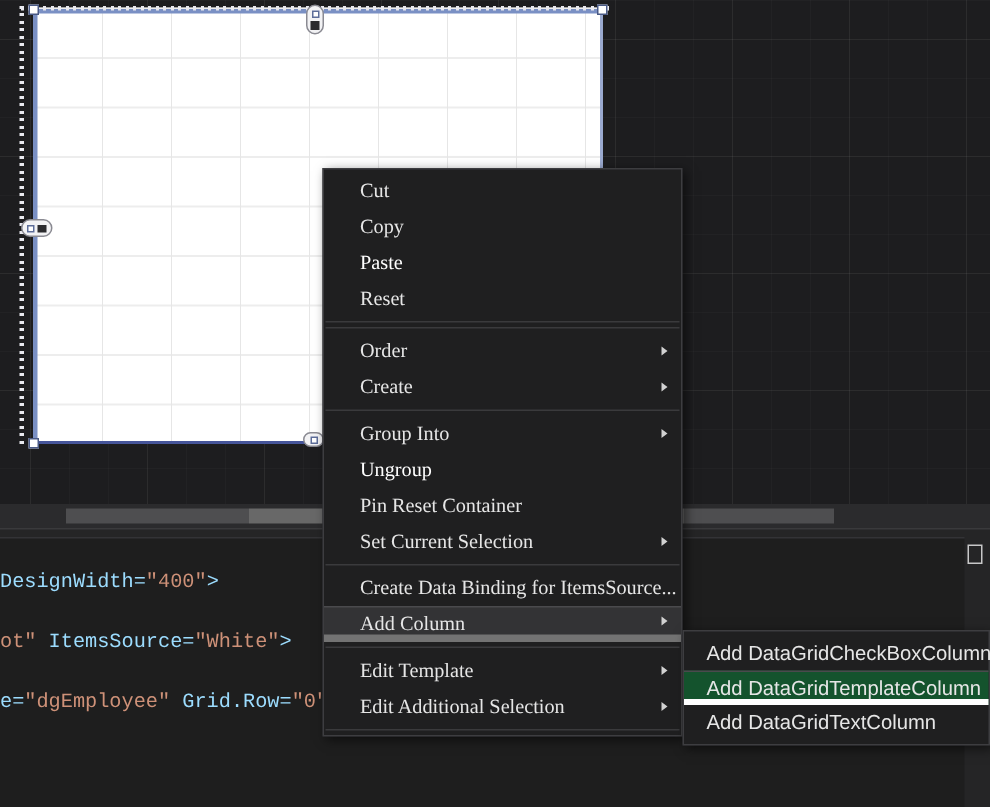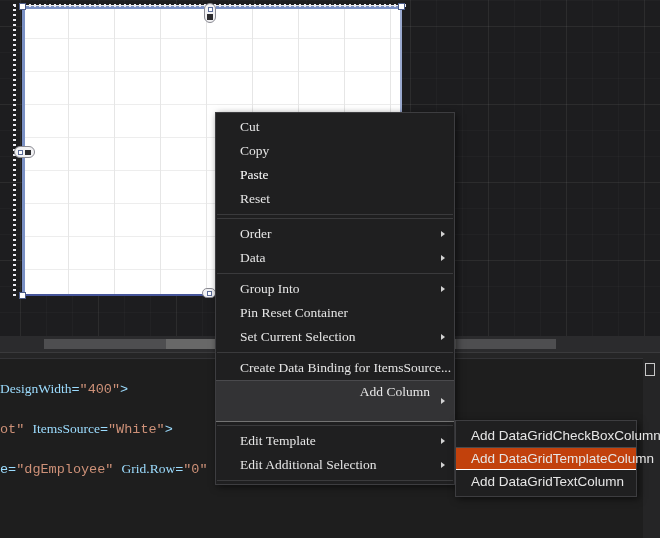--- a/index.html
+++ b/index.html
@@ -198,21 +198,21 @@
     overflow: hidden;
   }
   .code-line {
     position: absolute;
     left: 0;
     white-space: pre;
     font-size: 13.5px;
     line-height: 17px;
     color: #dcdcdc;
   }
-  .tok-attr  { color: #9cdcfe; font-family: Liberation Serif, serif; }
+  .tok-attr  { color: #9cdcfe; }
   .tok-punct { color: #9cdcfe; }
   .tok-str   { color: #ce9178; }
   #code-marker {
     position: absolute;
     right: 5px;
     top: 5px;
     width: 10px;
     height: 13px;
     border: 1px solid #c8c8c8;
     background: transparent;
@@ -255,24 +255,23 @@
     font-size: 13.5px;
     color: #e6e6e6;
     white-space: nowrap;
     box-sizing: border-box;
     font-family: Liberation Serif, serif;
   }
   .menu-item.disabled { color: #ffffff; }
   .menu-item.selected {
     background: #333335;
     border-top: 1px solid #4a4a4d;
-    border-bottom: 1px solid #737373;
-    height: 42px;
+    border-bottom: 5px solid #737373;
+    height: 24px;
     line-height: 22px;
-    text-align: right;
   }
   .menu-sep {
     height: 1px;
     margin: 3px 1px 3px 1px;
     background: #3a3a3c;
   }
   .submenu-arrow {
     position: absolute;
     right: 9px;
     top: 50%;
@@ -282,40 +281,40 @@
     border-left: 4px solid #d2d2d2;
     border-top: 3.5px solid transparent;
     border-bottom: 3.5px solid transparent;
   }
 
   
   #submenu {
     position: absolute;
     left: 455px;
     top: 420px;
-    width: 182px;
+    width: 205px;
     background: #1f1f20;
     border: 1px solid #3d3d40;
     box-sizing: border-box;
     box-shadow: 2px 2px 7px rgba(0,0,0,0.55);
     padding: 3px 0 3px 0;
   }
   .submenu-item {
     height: 23px;
     line-height: 23px;
     padding-left: 15px;
     font-size: 13.5px;
     color: #e6e6e6;
     white-space: nowrap;
     box-sizing: border-box;
   }
   .submenu-item.selected {
-    background: #c2410c;
+    background: #14532d;
     border-top: 1px solid #4a4a4d;
-    border-bottom: 1px solid #ffffff;
+    border-bottom: 4px solid #ffffff;
     line-height: 21px;
   }
 </style>
 </head>
 <body>
 
 <div id="app">
 
   <div id="designer">
     <div id="designer-grid"></div>
@@ -375,23 +374,24 @@
   </div>
 
   <div id="context-menu">
       <div class="menu-item"><span>Cut</span></div>
       <div class="menu-item"><span>Copy</span></div>
       <div class="menu-item disabled"><span>Paste</span></div>
       <div class="menu-item"><span>Reset</span></div>
       <div class="menu-sep"></div>
       <div class="menu-sep"></div>
       <div class="menu-item"><span>Order</span><span class="submenu-arrow"></span></div>
-      <div class="menu-item"><span>Data</span><span class="submenu-arrow"></span></div>
+      <div class="menu-item"><span>Create</span><span class="submenu-arrow"></span></div>
       <div class="menu-sep"></div>
       <div class="menu-item"><span>Group Into</span><span class="submenu-arrow"></span></div>
+      <div class="menu-item disabled"><span>Ungroup</span></div>
       <div class="menu-item"><span>Pin Reset Container</span></div>
       <div class="menu-item"><span>Set Current Selection</span><span class="submenu-arrow"></span></div>
       <div class="menu-sep"></div>
       <div class="menu-item"><span>Create Data Binding for ItemsSource...</span></div>
       <div class="menu-item selected"><span>Add Column</span><span class="submenu-arrow"></span></div>
       <div class="menu-sep"></div>
       <div class="menu-item"><span>Edit Template</span><span class="submenu-arrow"></span></div>
       <div class="menu-item"><span>Edit Additional Selection</span><span class="submenu-arrow"></span></div>
       <div class="menu-sep"></div>
     </div>

